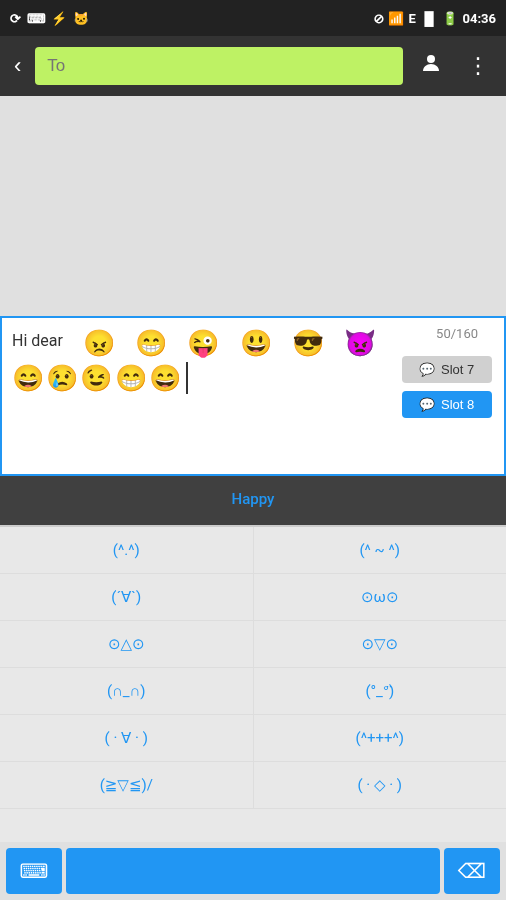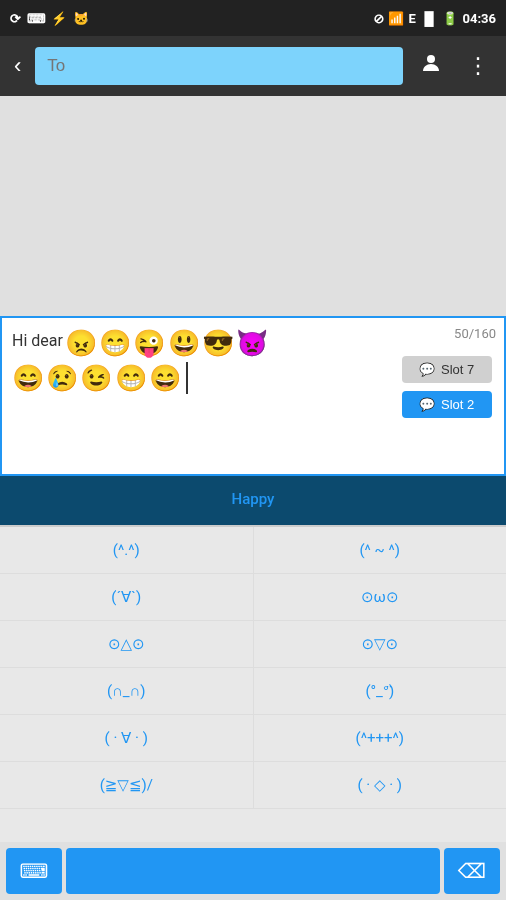--- a/index.html
+++ b/index.html
@@ -45,21 +45,21 @@
       border: none;
       cursor: pointer;
       padding: 6px;
       display: flex;
       align-items: center;
     }
     .to-input {
       flex: 1;
       height: 38px;
       border-radius: 4px;
-      background: #7dd3fc;
+      background: #bef264;
       border: none;
       padding: 0 12px;
       font-size: 17px;
       color: #555;
     }
     .person-btn {
       background: none;
       border: none;
       cursor: pointer;
       padding: 4px 8px;
@@ -102,21 +102,21 @@
       flex: 1;
       padding-right: 8px;
     }
     .compose-text {
       font-size: 16px;
       color: #333;
       margin-bottom: 6px;
     }
     .emoji-row {
       display: flex;
-      gap: 2px;
+      gap: 20px;
       flex-wrap: nowrap;
       align-items: center;
     }
     .emoji-row2 {
       display: flex;
       gap: 2px;
       flex-wrap: nowrap;
       align-items: center;
       margin-top: 4px;
     }
@@ -128,21 +128,21 @@
       width: 2px;
       height: 32px;
       background: #333;
       display: inline-block;
       margin-left: 2px;
       vertical-align: middle;
     }
     .compose-counter {
       position: absolute;
       top: 8px;
-      right: 8px;
+      right: 26px;
       font-size: 13px;
       color: #888;
       margin-left: 12px;
     }
     .slot-area {
       display: flex;
       flex-direction: column;
       gap: 8px;
       margin-top: 28px;
       margin-right: 2px;
@@ -163,21 +163,21 @@
       justify-content: center;
     }
     .slot-btn-active {
       background: #2196F3;
       color: white;
     }
 
     
     .tabs {
       display: flex;
-      background: #0c4a6e;
+      background: #404040;
       border-bottom: 2px solid #ccc;
       width: 506px;
     }
     .tab {
       flex: 1;
       text-align: center;
       padding: 14px 0;
       font-size: 15px;
       color: #2196F3;
       cursor: pointer;
@@ -319,21 +319,21 @@
         <span class="cursor-bar"></span>
       </div>
     </div>
     <div class="slot-area">
       <button class="slot-btn">
         <span>💬</span>
         <span>Slot 7</span>
       </button>
       <button class="slot-btn slot-btn-active">
         <span>💬</span>
-        <span>Slot 2</span>
+        <span>Slot 8</span>
       </button>
     </div>
   </div>
 </div>
 
 <div class="tabs">
   <div class="tab">Happy</div>
 </div>
 
 <div class="faces-grid">

